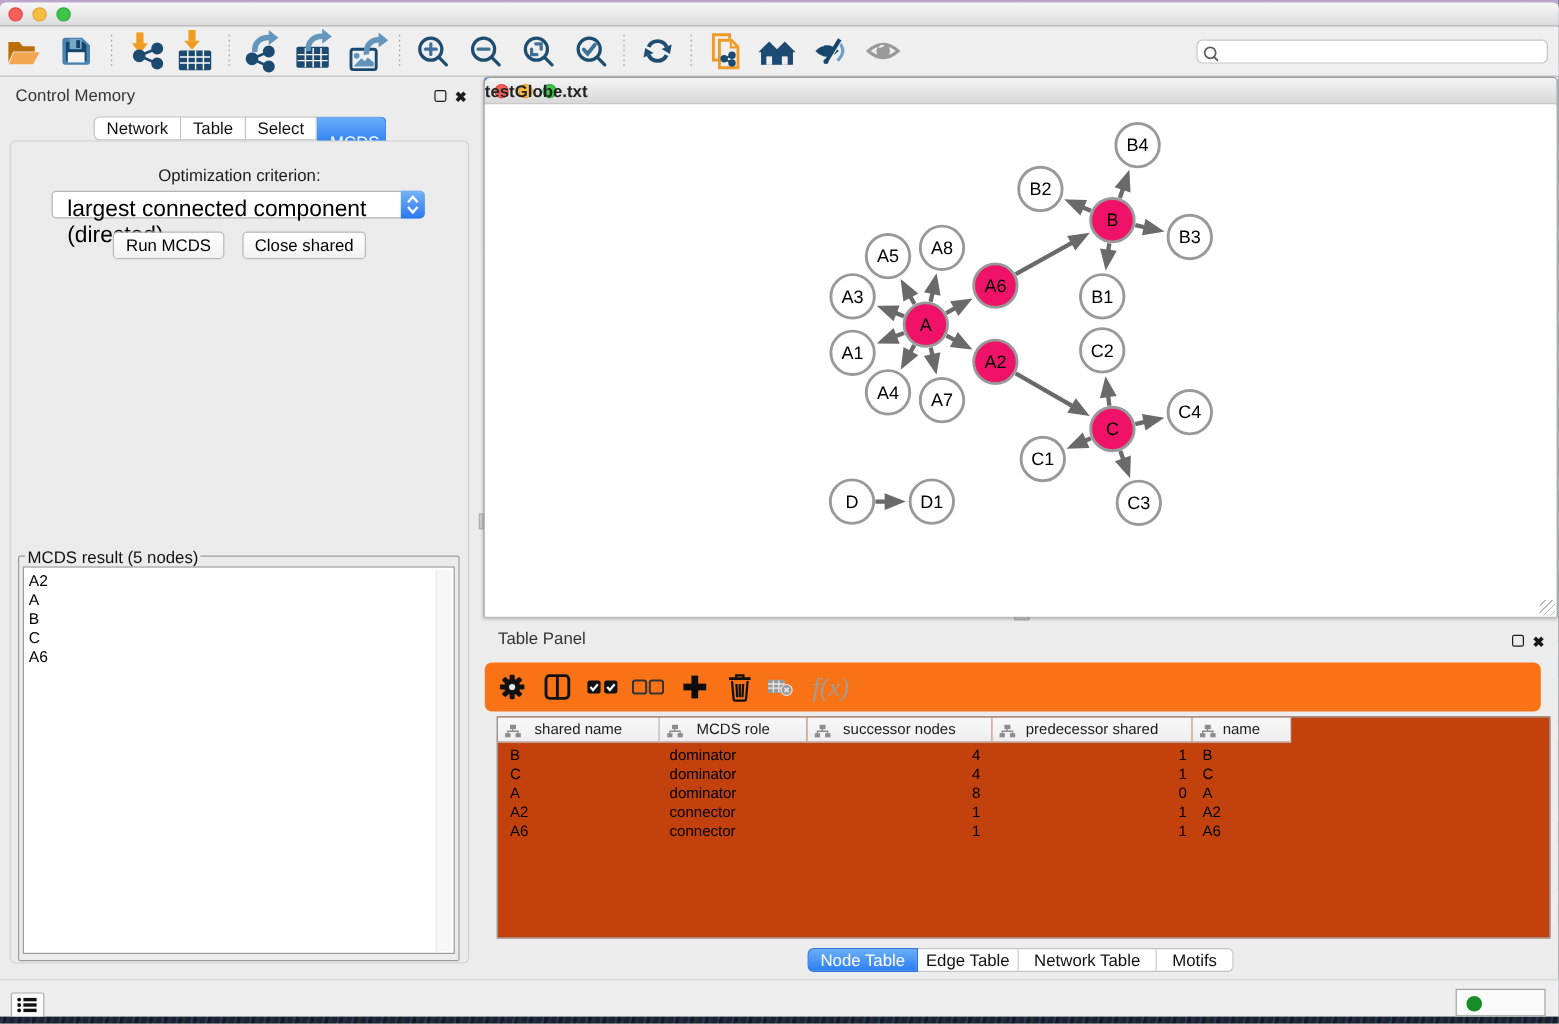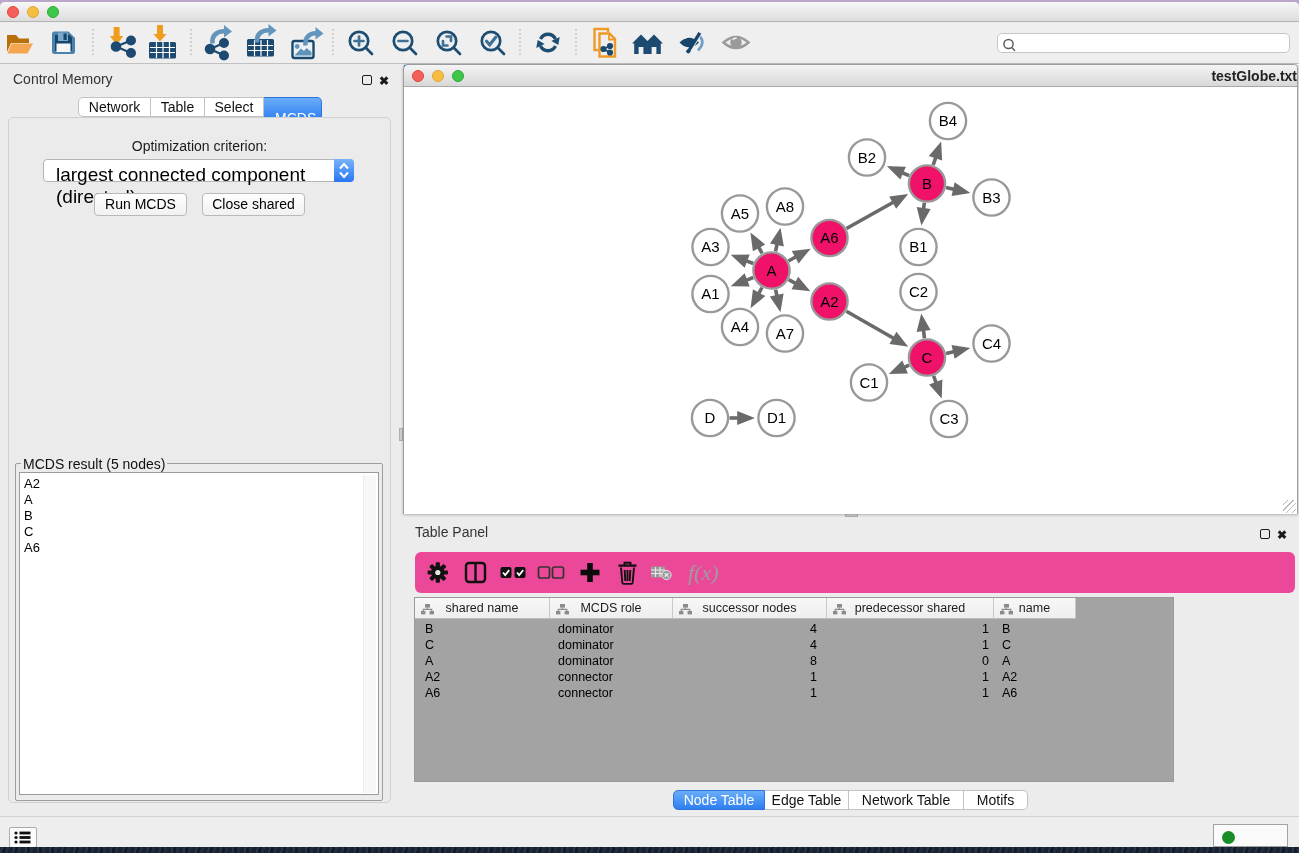--- a/index.html
+++ b/index.html
@@ -39,28 +39,28 @@
 #fieldset .legend{position:absolute;left:5px;top:-8px;background:#ebebeb;padding:0 2px;font-size:14px;color:#111}
 #listbox{position:absolute;left:3px;top:8px;width:360px;height:323px;background:#fff;border:1px solid #9a9a9a}
 #listbox .item{font-size:13px;color:#000;height:16px;line-height:16px;padding-left:4px}
 #listbox .sbar{position:absolute;right:2px;top:2px;width:13px;height:318px;background:#f7f7f7;border-left:1px solid #ececec}
 
 #netwin{position:absolute;left:403px;top:62px;width:895px;height:450px;background:#fff;border:1px solid #9c9c9c;border-radius:4px 4px 0 0;box-shadow:0 1px 3px rgba(0,0,0,.25)}
 #net-titlebar{position:absolute;left:0;top:0;width:100%;height:22px;background:linear-gradient(#f4f4f4,#d8d8d8);border-bottom:1px solid #a8a8a8;border-radius:4px 4px 0 0}
 #net-titlebar .t1{left:8px;top:5px;background:#f4615a;border:1px solid #e2463d}
 #net-titlebar .t2{left:28px;top:5px;background:#f6be40;border:1px solid #e0a435}
 #net-titlebar .t3{left:48px;top:5px;background:#3ec64a;border:1px solid #2fa93c}
-#net-titlebar .ttl{position:absolute;left:0;right:0;top:3px;text-align:right;font-size:14px;font-weight:700;color:#222}
+#net-titlebar .ttl{position:absolute;left:0;right:0;top:3px;text-align:left;font-size:14px;font-weight:700;color:#222}
 #canvas{position:absolute;left:0;top:23px;width:893px;height:426px;background:#fff;overflow:hidden}
 #grip{position:absolute;right:1px;bottom:1px;width:13px;height:13px;background:
  repeating-linear-gradient(135deg,transparent 0 3px,#b9b9b9 3px 4px)}
 
 #tp-title{position:absolute;left:415px;top:522px;font-size:14px;color:#343434}
-#tp-toolbar{position:absolute;left:415px;top:550px;width:880px;height:41px;background:#ec4899;border-radius:6px}
-#tbl{position:absolute;left:414px;top:595px;width:760px;height:185px;background:#a3a3a3;border:1px solid #9a9a9a}
+#tp-toolbar{position:absolute;left:404px;top:550px;width:880px;height:41px;background:#f97316;border-radius:6px}
+#tbl{position:absolute;left:414px;top:595px;width:878px;height:185px;background:#c2410c;border:1px solid #9a9a9a}
 #tbl .hdr{position:absolute;left:0;top:0;height:21px;background:linear-gradient(#f8f8f8,#eeeeee);border-right:1px solid #c9c9c9;border-bottom:1px solid #bdbdbd}
 #tbl .hdr span{position:absolute;left:0;right:0;top:3px;text-align:center;font-size:12.5px;color:#1c1c1c}
 #tbl .cell{position:absolute;font-size:12.5px;color:#000;height:16px;line-height:16px}
 .num{text-align:right}
 
 #bot-tabs{left:673px;top:790px}
 
 #statusbar{position:absolute;left:0;top:814px;width:1299px;height:31px;background:#eeeeee;border-top:1px solid #d2d2d2}
 #listbtn{position:absolute;left:9px;top:10px;width:28px;height:21px;background:#fbfbfb;border:1px solid #ababab;border-radius:2px}
 #membtn{position:absolute;right:11px;top:7px;width:75px;height:23px;background:#fafafa;border:1px solid #a2a2a2;font-size:19px;color:#0369a1;line-height:21px}

